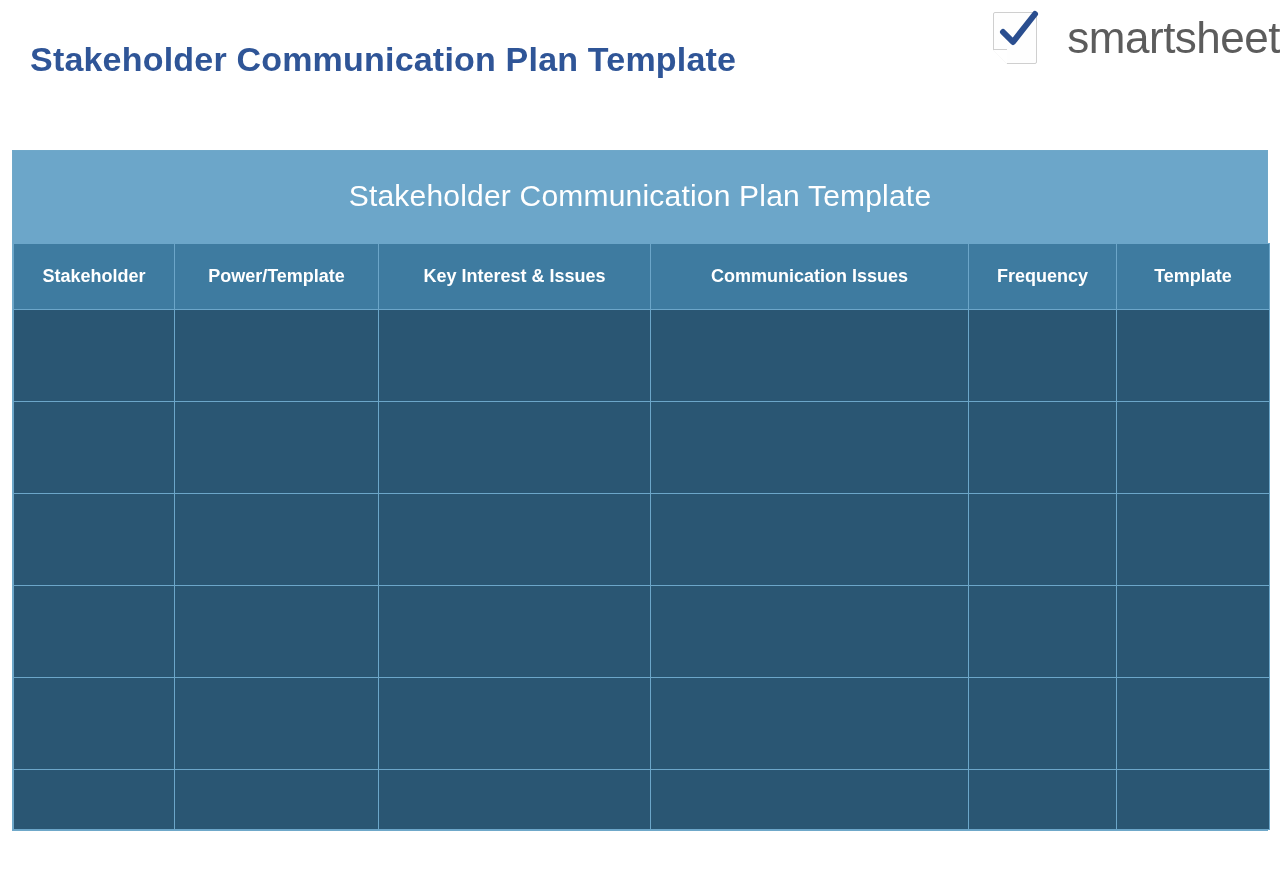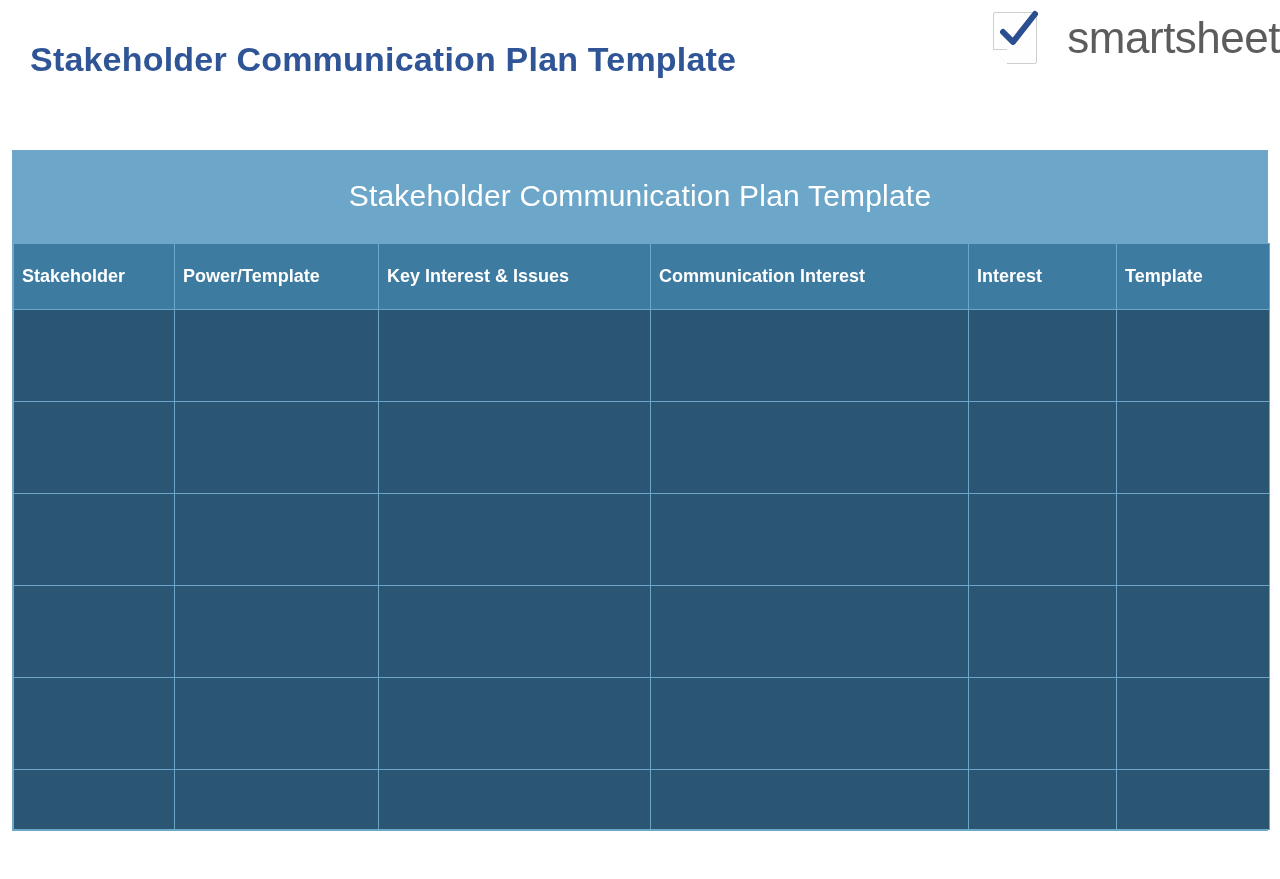--- a/index.html
+++ b/index.html
@@ -92,21 +92,21 @@
     border-collapse: collapse;
     width: 100%;
     table-layout: fixed;
   }
   th {
     background: #3e7ba0;
     color: #ffffff;
     font-weight: 600;
     font-size: 18px;
     padding: 22px 8px;
-    text-align: left;
+    text-align: center;
     border: 1px solid #6ca6c9;
     border-top: 1px solid #6ca6c9;
   }
   td {
     background: #2a5673;
     height: 92px;
     border: 1px solid #6ca6c9;
   }
   tbody tr:last-child td { height: 60px; }
   col.c1 { width: 161px; }
@@ -143,22 +143,22 @@
         <col class="c3">
         <col class="c4">
         <col class="c5">
         <col class="c6">
     </colgroup>
     <thead>
       <tr>
         <th>Stakeholder</th>
         <th>Power/Template</th>
         <th>Key Interest &amp; Issues</th>
-        <th>Communication Interest</th>
-        <th>Interest</th>
+        <th>Communication Issues</th>
+        <th>Frequency</th>
         <th>Template</th>
       </tr>
     </thead>
     <tbody>
       <tr>
         <td></td>
         <td></td>
         <td></td>
         <td></td>
         <td></td>

